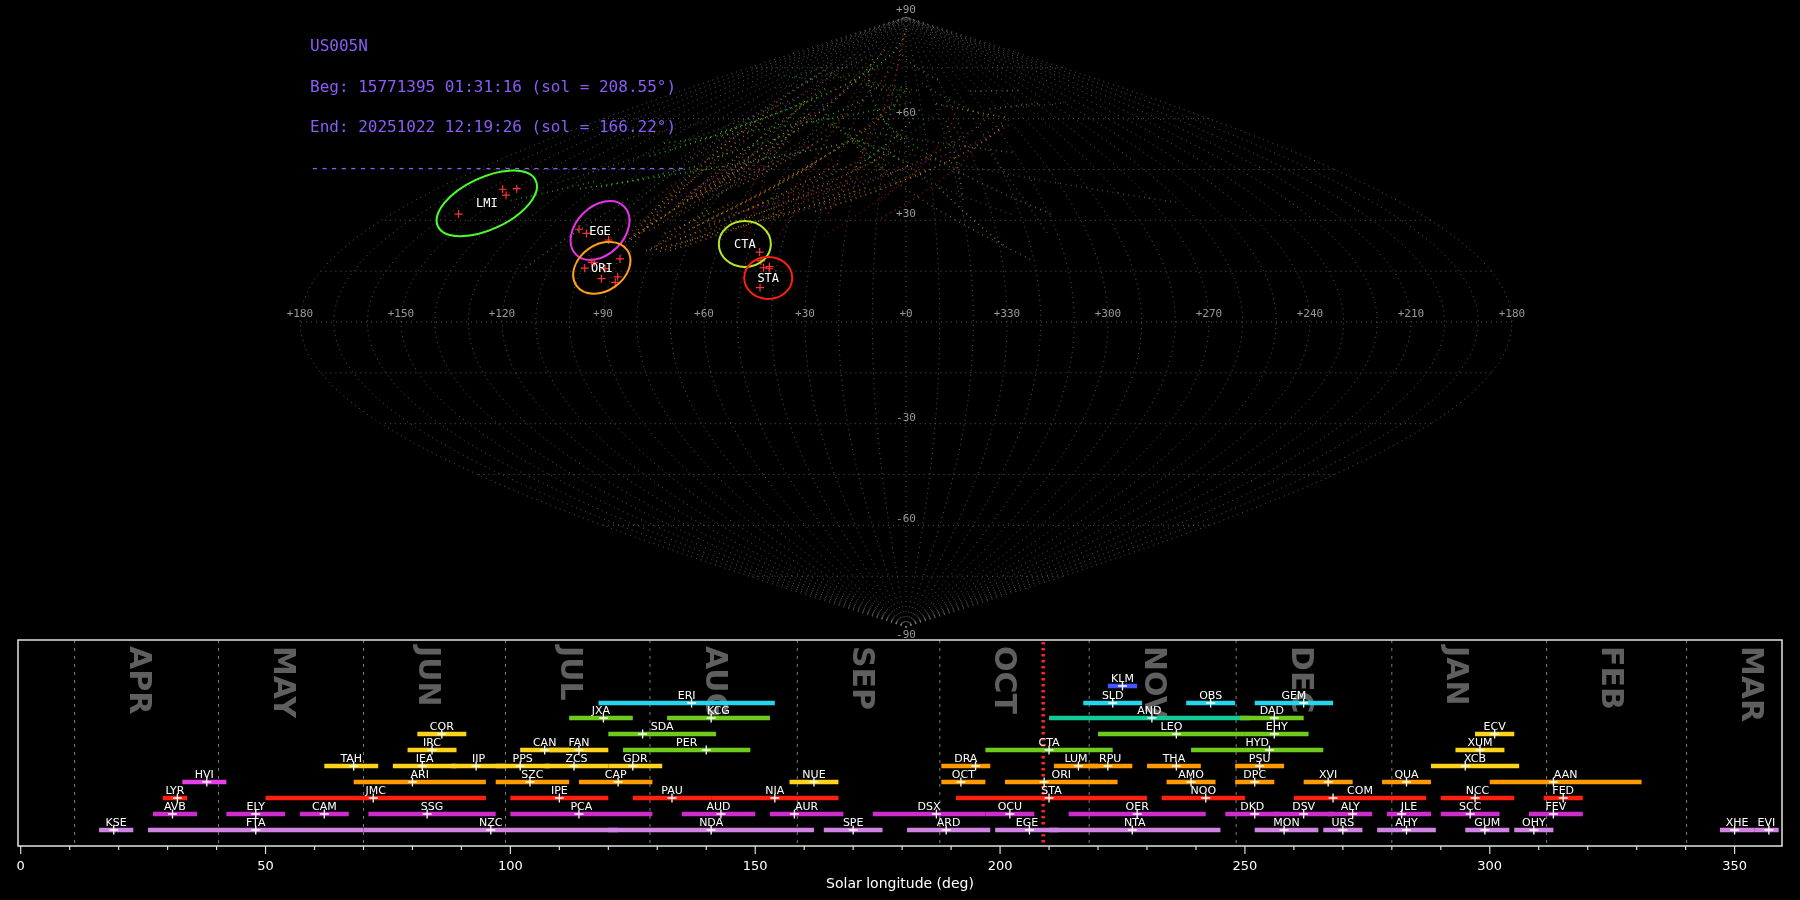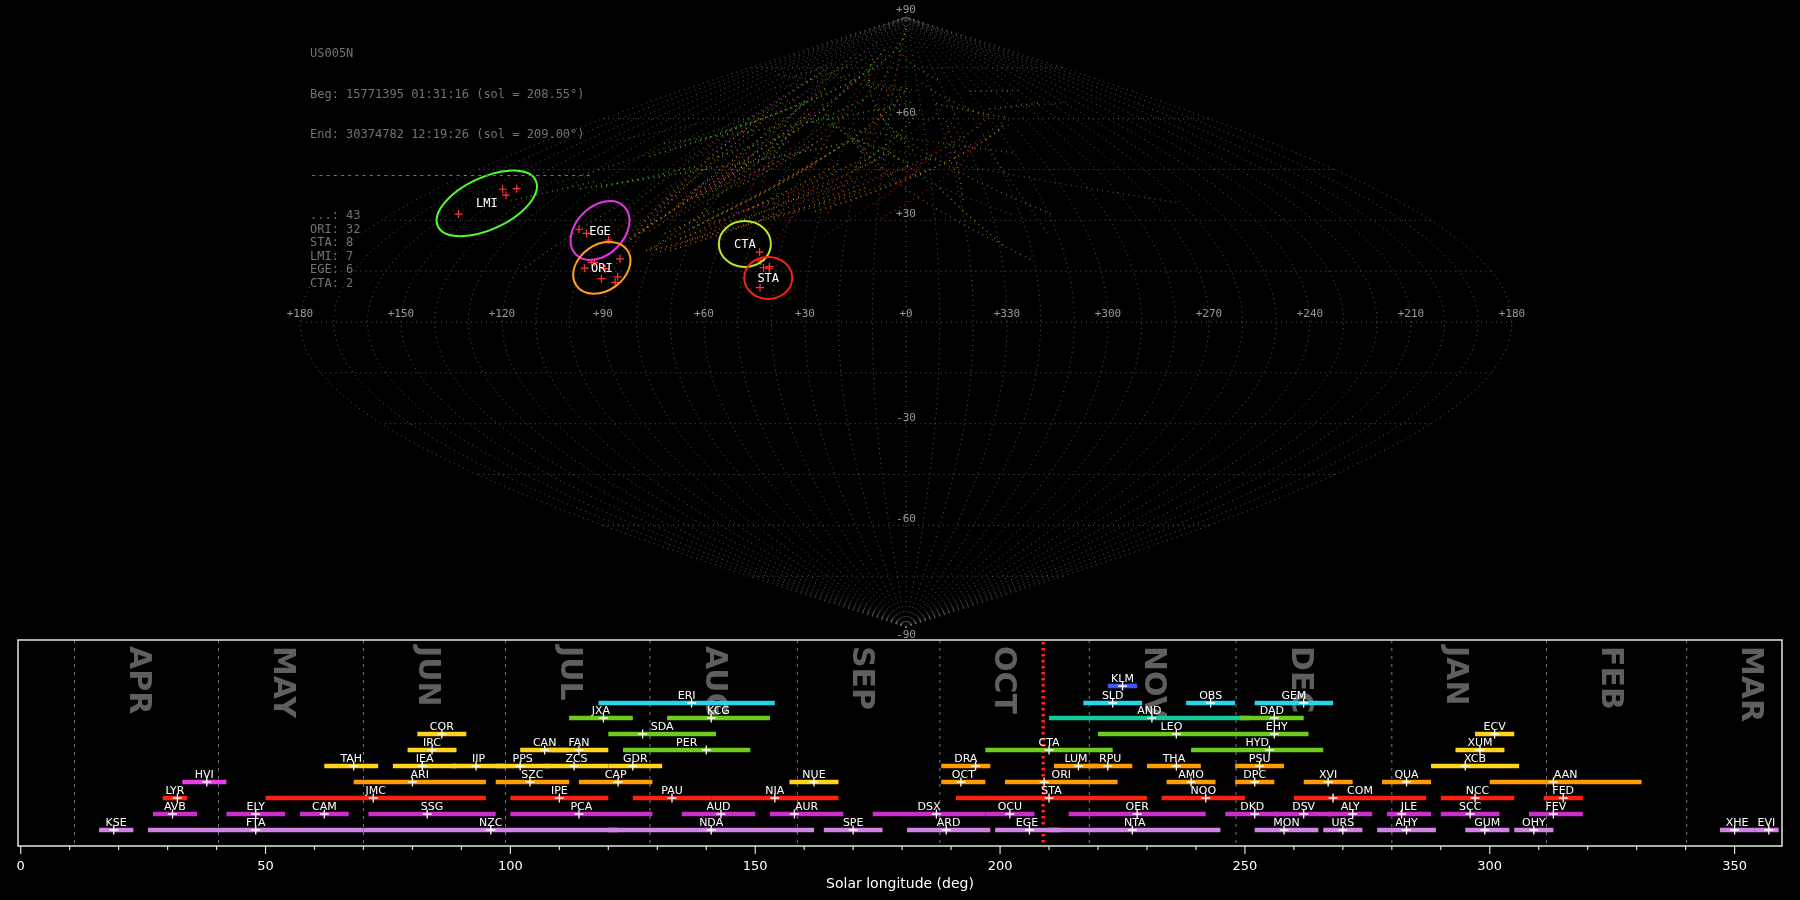--- a/index.html
+++ b/index.html
@@ -1,18 +1,18 @@
 <!DOCTYPE html>
 <html><head>
 <meta charset="utf-8">
 <style>
   html,body{margin:0;padding:0;background:#000;}
   .screen{position:relative;width:1800px;height:900px;background:#000;overflow:hidden;
           font-family:"DejaVu Sans Mono",monospace;}
-  .header-block{position:absolute;left:310px;top:20px;color:#737373;font-size:12px;
+  .header-block{position:absolute;left:310px;top:12px;color:#8b5cf6;font-size:16px;
                 line-height:13.5px;white-space:pre;z-index:5;}
   #scene{position:absolute;left:0;top:0;}
   text{user-select:none;}
 </style>
 </head>
 <body>
 
 <div class="screen">
   <svg id="scene" width="1800" height="900" viewBox="0 0 1800 900">
       <g>
@@ -555,17 +555,16 @@
         <text x="1000.0714285714286" y="870" fill="#fff" font-size="13" font-family="&quot;DejaVu Sans&quot;, sans-serif" font-weight="normal" text-anchor="middle">200</text>
         <text x="1244.9142857142858" y="870" fill="#fff" font-size="13" font-family="&quot;DejaVu Sans&quot;, sans-serif" font-weight="normal" text-anchor="middle">250</text>
         <text x="1489.757142857143" y="870" fill="#fff" font-size="13" font-family="&quot;DejaVu Sans&quot;, sans-serif" font-weight="normal" text-anchor="middle">300</text>
         <text x="1734.6000000000001" y="870" fill="#fff" font-size="13" font-family="&quot;DejaVu Sans&quot;, sans-serif" font-weight="normal" text-anchor="middle">350</text>
         <text x="900" y="888" fill="#fff" font-size="14" font-family="&quot;DejaVu Sans&quot;, sans-serif" font-weight="normal" text-anchor="middle">Solar longitude (deg)</text>
       </g>
     </svg>
   <div class="header-block">
     <div>US005N</div>
     <div>Beg: 15771395 01:31:16 (sol = 208.55°)</div>
-    <div>End: 30374782 12:19:26 (sol = 209.00°)</div>
+    <div>End: 20251022 12:19:26 (sol = 166.22°)</div>
     <div>---------------------------------------</div>
-    <div id="counts"><div>...: 43</div><div>ORI: 32</div><div>STA: 8</div><div>LMI: 7</div><div>EGE: 6</div><div>CTA: 2</div></div>
   </div>
 </div>
 
 </body></html>

